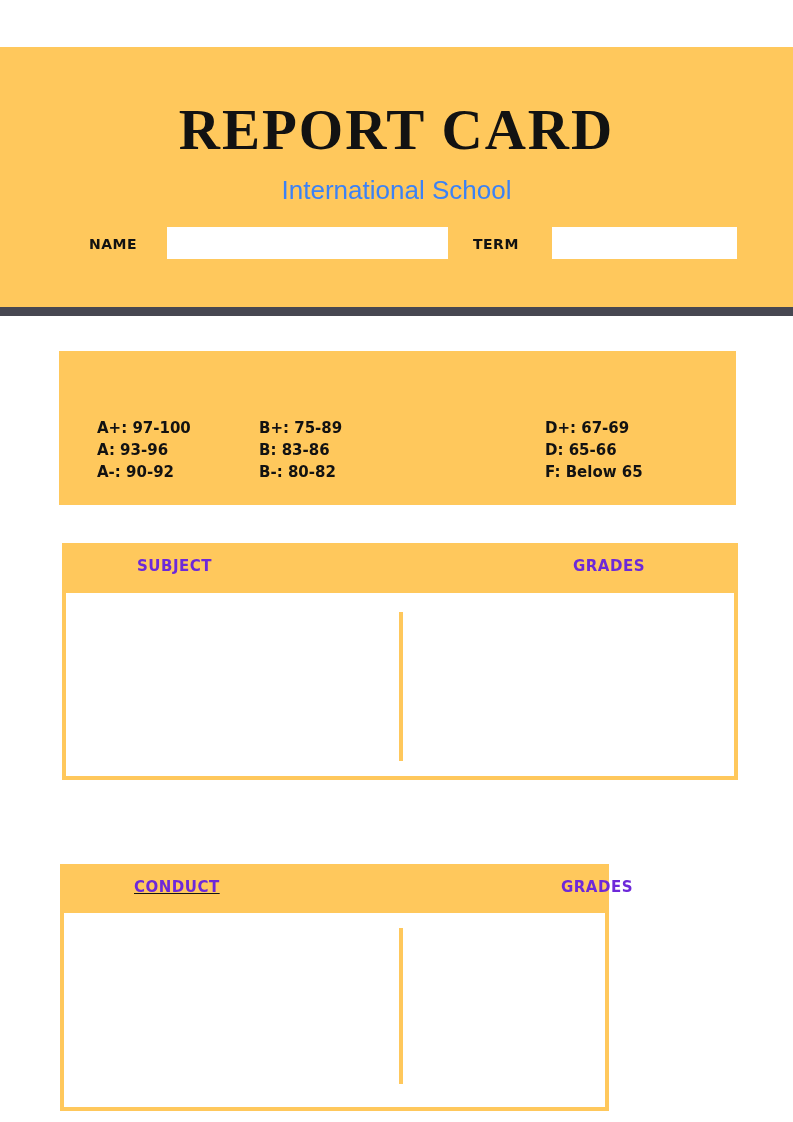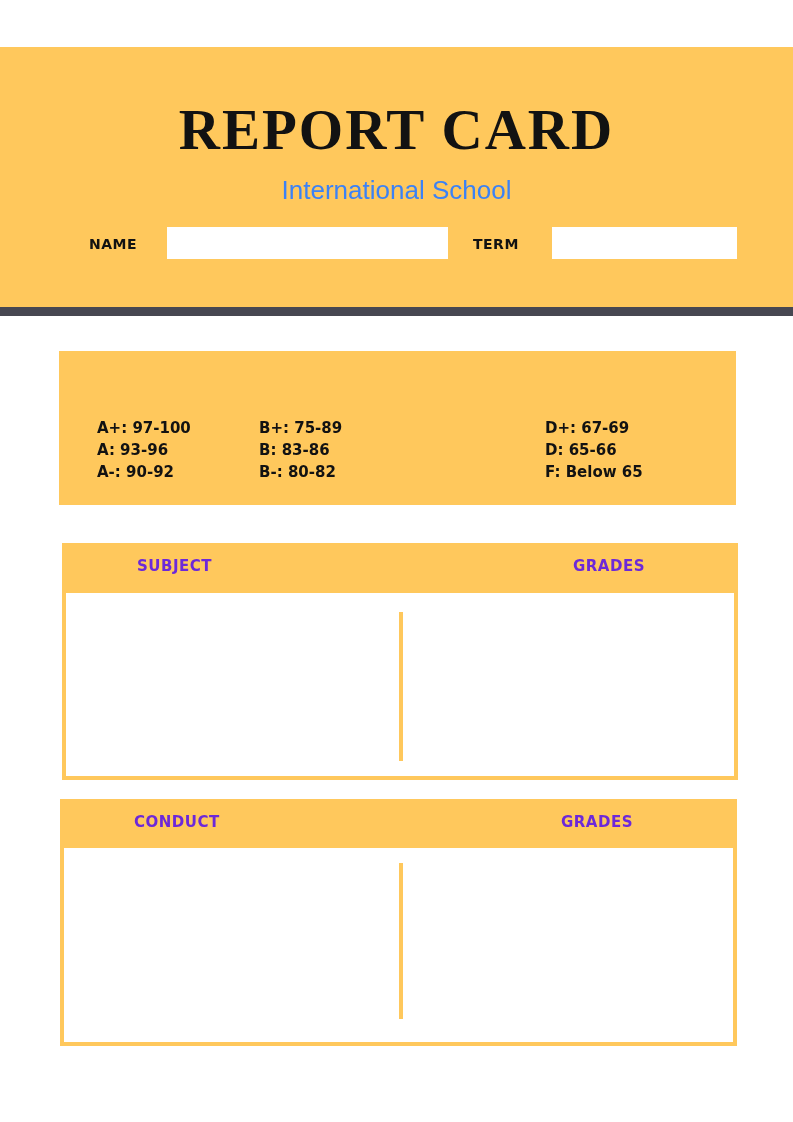--- a/index.html
+++ b/index.html
@@ -53,21 +53,21 @@
     font-weight:700;font-size:15px;line-height:22px;color:#121212;white-space:nowrap;margin-top:12px;
   }
   .grading-col.c0{left:38px;}
   .grading-col.c1{left:200px;}
   .grading-col.c2{left:357px;}
   .grading-col.c3{left:486px;}
   .grading-cell{display:block;}
   
   .grade-table{position:absolute;}
   .subject-table{left:62px;top:543px;width:676px;}
-  .conduct-table{left:60px;top:799px;width:677px;}
+  .conduct-table{left:60px;top:864px;width:549px;text-decoration:underline;}
   .table-header{
     position:relative;width:100%;background:var(--accent);
     display:flex;align-items:center;
     font-family:"DejaVu Sans","Liberation Sans",sans-serif;
     font-weight:700;font-size:15px;letter-spacing:0.5px;color:#6d28d9;
   }
   .subject-table .table-header{height:46px;}
   .conduct-table .table-header{height:45px;}
   .header-left{padding-left:75px;}
   .conduct-table .header-left{padding-left:74px;}

